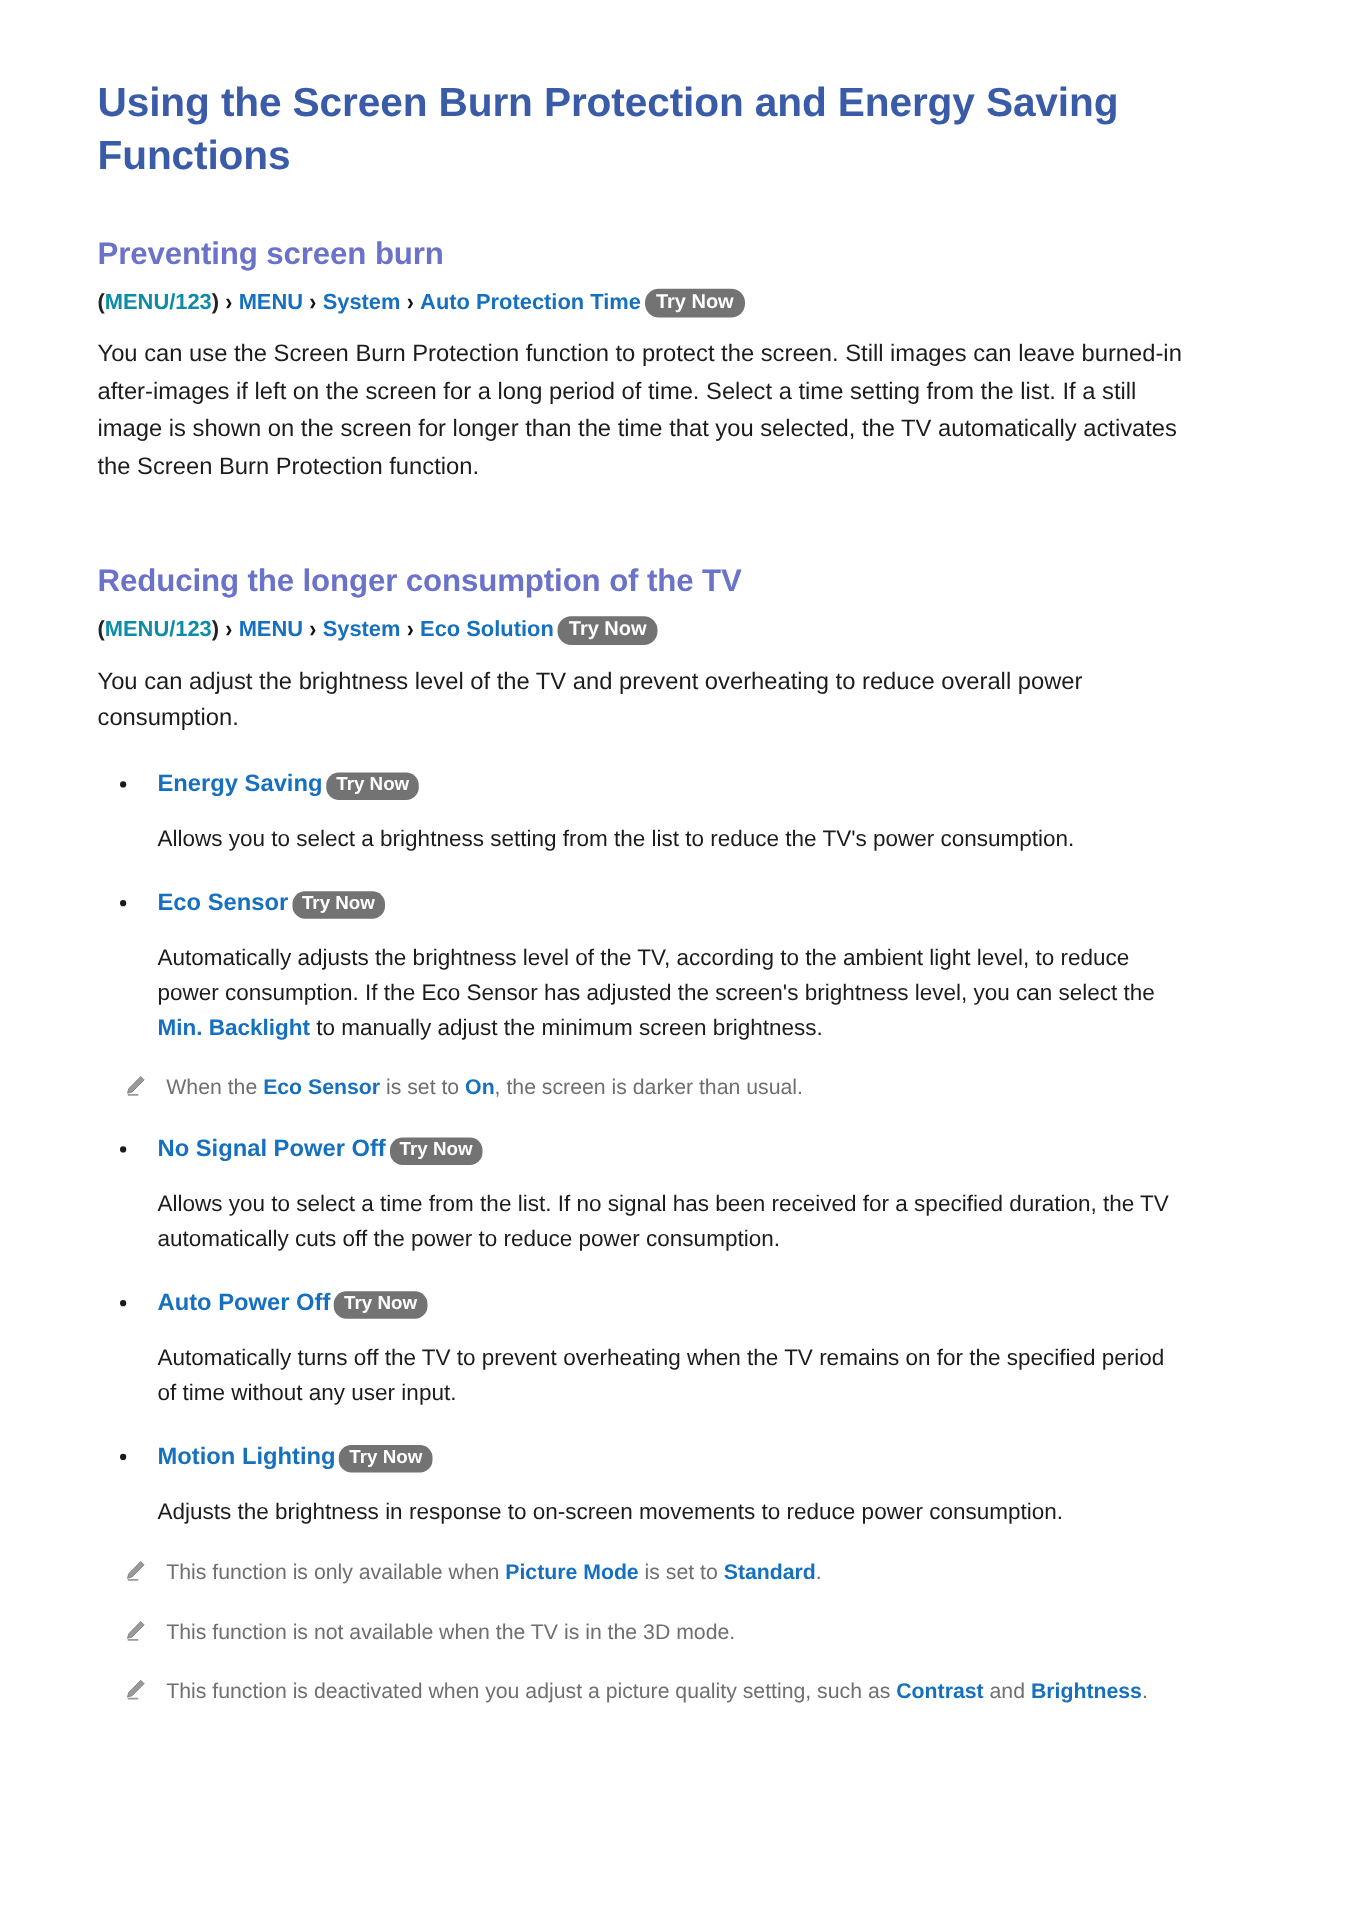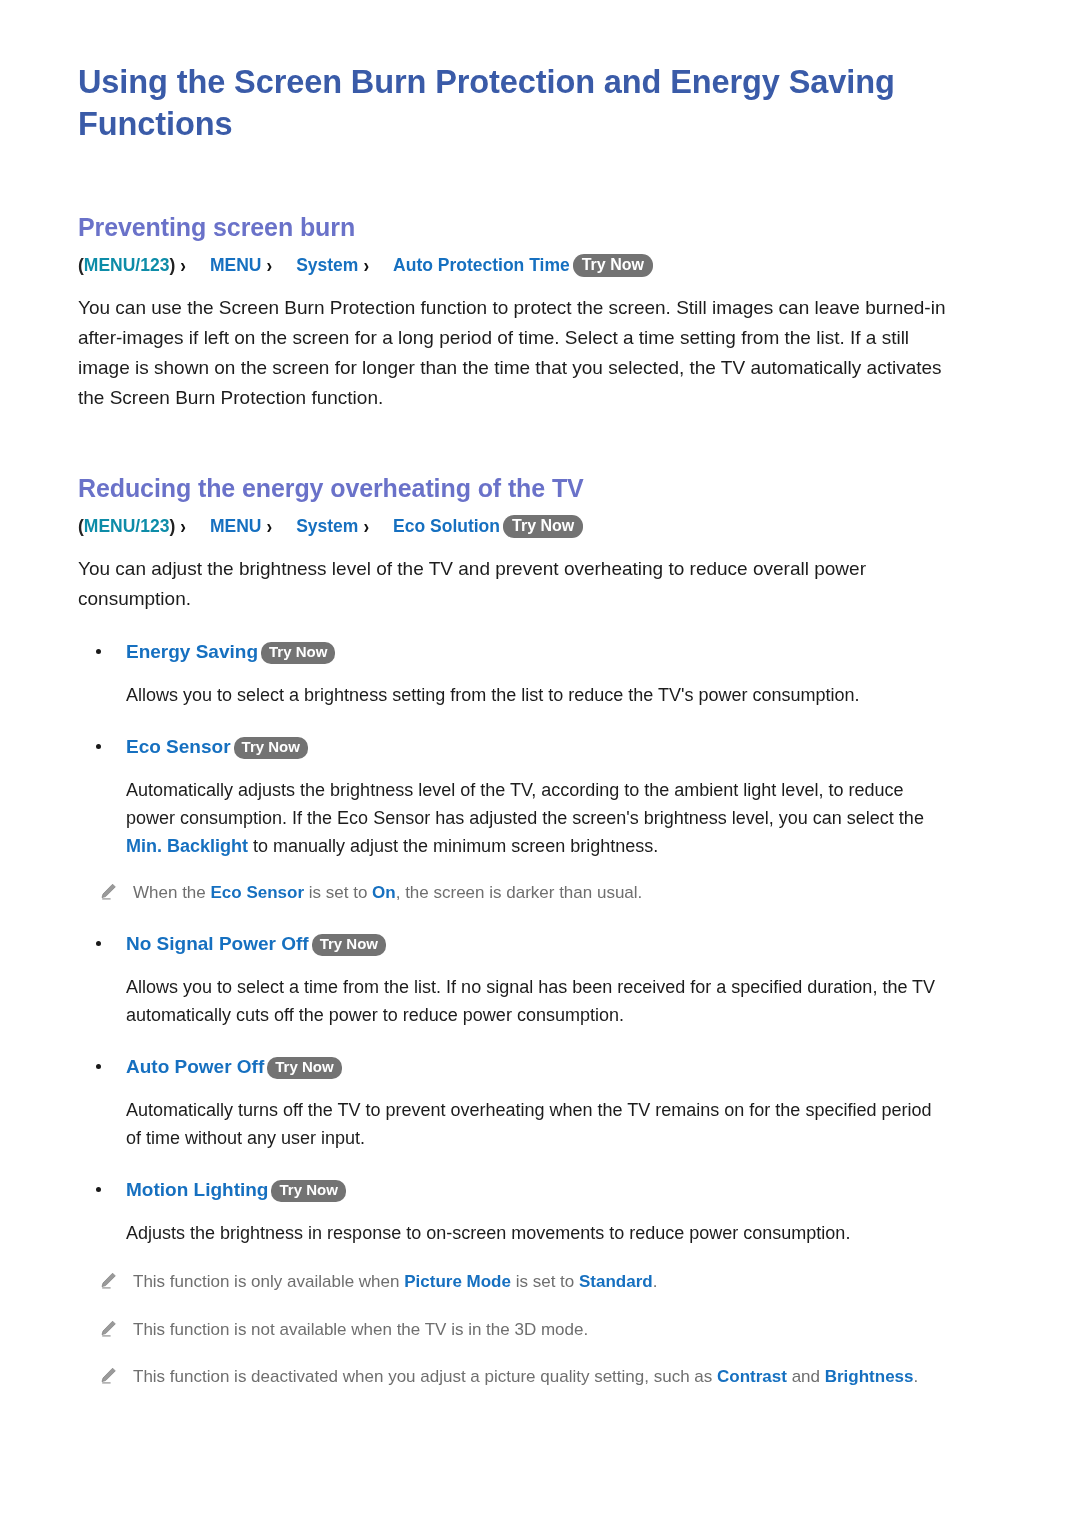--- a/index.html
+++ b/index.html
@@ -34,21 +34,21 @@
   }
 
   
   .section-heading {
     color: #6a72c9;
     font-size: 25px;
     font-weight: bold;
     letter-spacing: -0.1px;
     margin: 0;
   }
-  .sec1-heading { margin-top: 68px; }
+  .sec1-heading { margin-top: 44px; }
   .sec2-heading { margin-top: 62px; }
 
   
   .menu-path {
     font-size: 17.5px;
     font-weight: bold;
     line-height: 1.35;
     margin-top: 12px;
     color: #222222;
     white-space: nowrap;
@@ -56,21 +56,21 @@
   .mp-paren { color: #222222; }
   .mp-key   { color: #0d8ca8; }
   .mp-sep   {
     color: #111111;
     font-size: 17px;
     font-weight: bold;
     padding: 0 5px;
     display: inline-block;
     transform: scaleY(1.15);
   }
-  .mp-item  { color: #1670c0; margin-left: 19px; }
+  .mp-item  { color: #1670c0; }
 
   
   .try-now {
     display: inline-block;
     background: #737373;
     color: #ffffff;
     font-size: 16px;
     font-weight: bold;
     border-radius: 11px;
     padding: 1px 9px 2px 9px;
@@ -158,21 +158,21 @@
   <h1 class="doc-title">Using the Screen Burn Protection and Energy Saving Functions</h1>
 
   <h2 class="section-heading sec1-heading">Preventing screen burn</h2>
 
   <div class="menu-path">
     <span class="mp-paren">(</span><span class="mp-key">MENU/123</span><span class="mp-paren">)</span><span class="mp-sep">›</span><span class="mp-item">MENU</span><span class="mp-sep">›</span><span class="mp-item">System</span><span class="mp-sep">›</span><span class="mp-item">Auto Protection Time</span><span class="try-now">Try Now</span>
   </div>
 
   <p class="body-text">You can use the Screen Burn Protection function to protect the screen. Still images can leave burned-in after-images if left on the screen for a long period of time. Select a time setting from the list. If a still image is shown on the screen for longer than the time that you selected, the TV automatically activates the Screen Burn Protection function.</p>
 
-  <h2 class="section-heading sec2-heading">Reducing the energy overheating of the TV</h2>
+  <h2 class="section-heading sec2-heading">Reducing the longer consumption of the TV</h2>
 
   <div class="menu-path">
     <span class="mp-paren">(</span><span class="mp-key">MENU/123</span><span class="mp-paren">)</span><span class="mp-sep">›</span><span class="mp-item">MENU</span><span class="mp-sep">›</span><span class="mp-item">System</span><span class="mp-sep">›</span><span class="mp-item">Eco Solution</span><span class="try-now">Try Now</span>
   </div>
 
   <p class="body-text">You can adjust the brightness level of the TV and prevent overheating to reduce overall power consumption.</p>
 
   <ul class="feature-list">
 
     <li class="feature-item">

